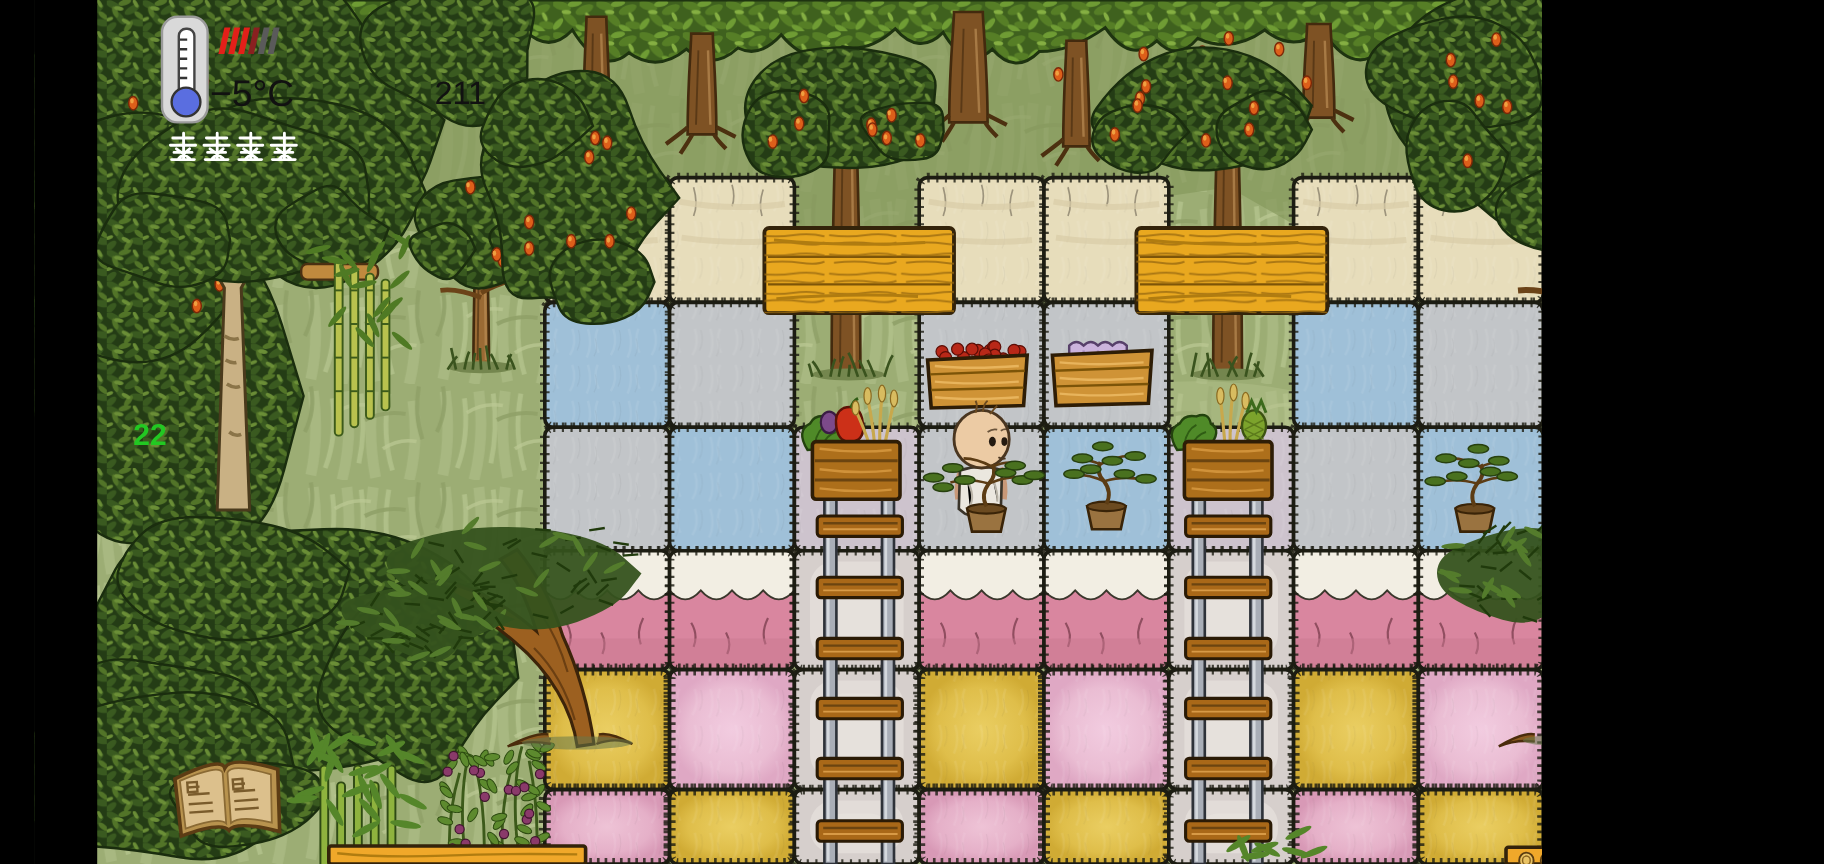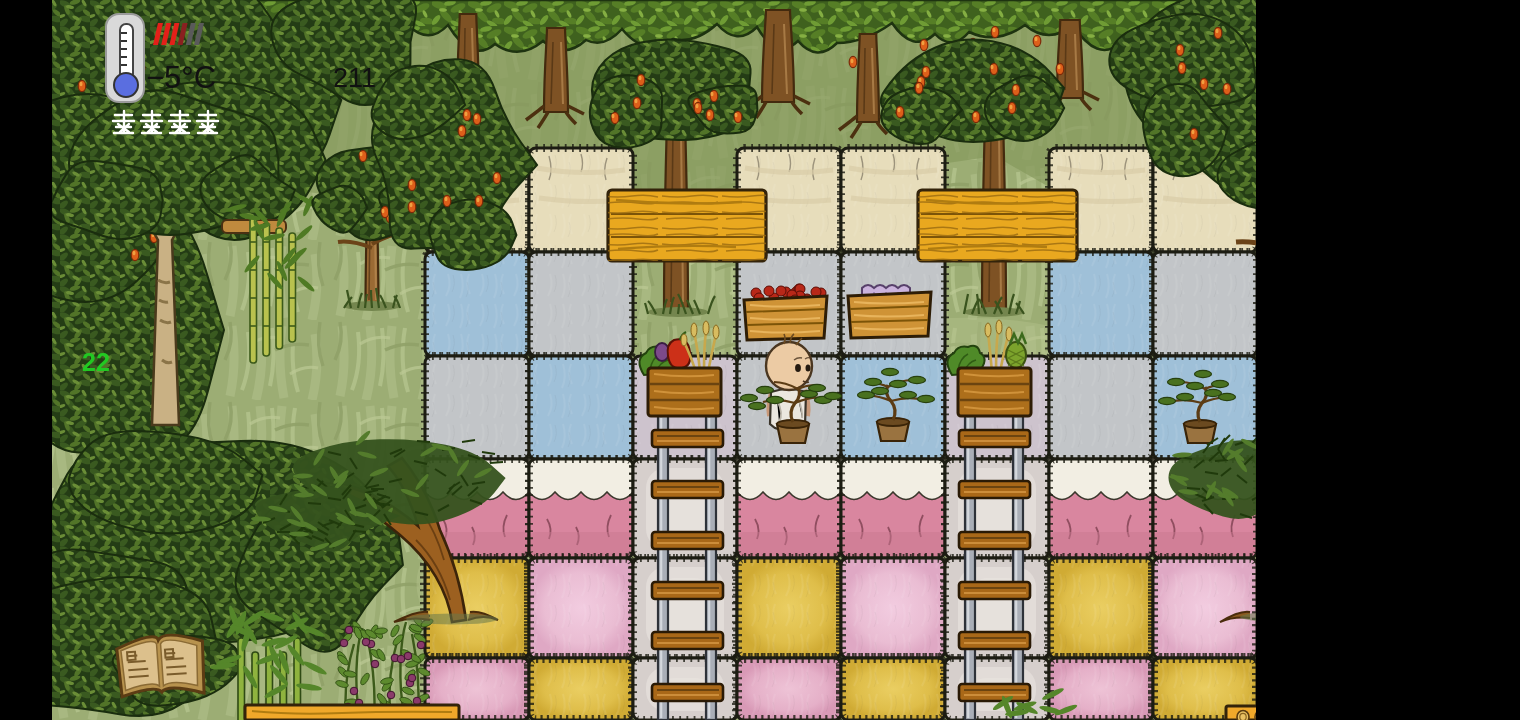--- a/index.html
+++ b/index.html
@@ -1,15 +1,15 @@
 <!DOCTYPE html>
 <html><head><meta charset="utf-8"><title>scene</title>
 <style>
 html,body{margin:0;padding:0;background:#000;}
-#stage{position:relative;width:1256px;height:720px;overflow:hidden;font-family:"Liberation Sans",sans-serif;}
+#stage{position:relative;width:1256px;height:720px;overflow:hidden;font-family:"Liberation Sans",sans-serif;padding-left:29px;}
 </style></head>
 <body>
 <div id="stage">
 <svg width="1520" height="720" viewBox="0 0 1520 720" font-family="&quot;Liberation Sans&quot;, sans-serif">
 <defs>
 <pattern id="grassP" width="110" height="80" patternUnits="userSpaceOnUse">
  <rect width="110" height="80" fill="#9cad74"></rect>
  <path d="M10,76 q7,-32 2,-70 M36,80 q9,-36 4,-74 M64,78 q-7,-36 -2,-72 M92,80 q8,-32 3,-66" stroke="#a8b881" fill="none" stroke-width="9"></path>
  <path d="M22,70 q10,-26 6,-58 M78,72 q-9,-30 -3,-64 M50,66 q6,-28 2,-58" stroke="#b2c18b" stroke-width="4" fill="none" opacity="0.9"></path>
  <path d="M5,40 q9,-18 5,-38 M103,46 q-7,-20 -3,-44 M55,30 q16,-8 34,-5" stroke="#90a168" stroke-width="3.5" fill="none" opacity="0.9"></path>

